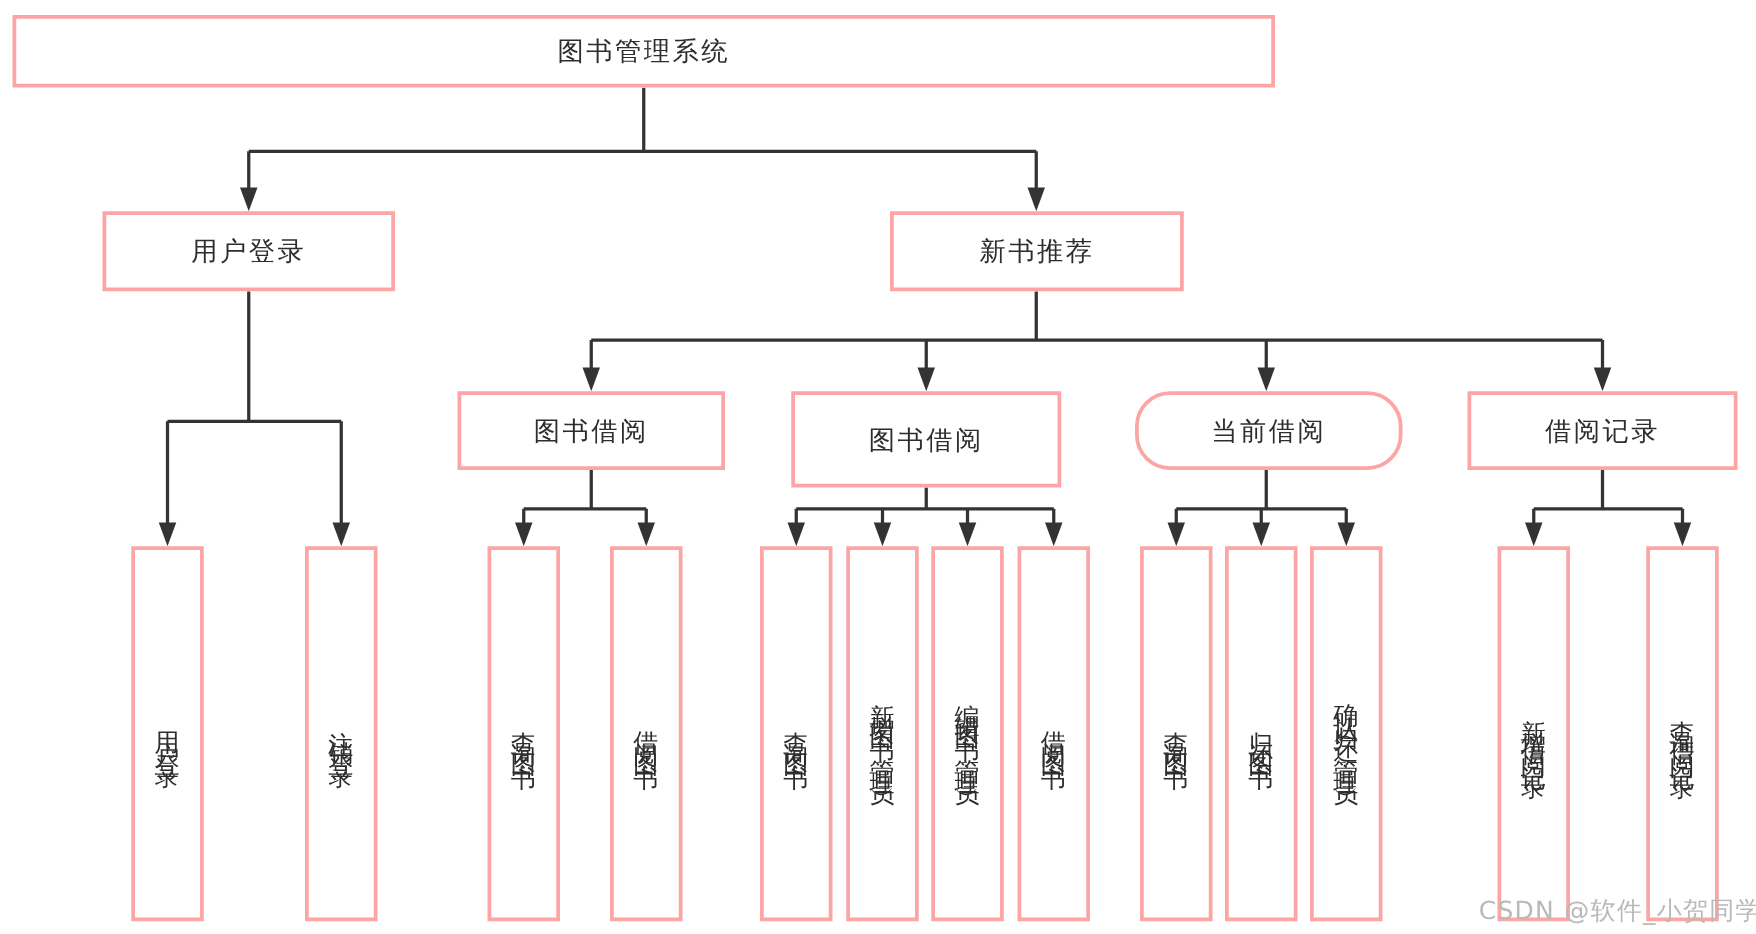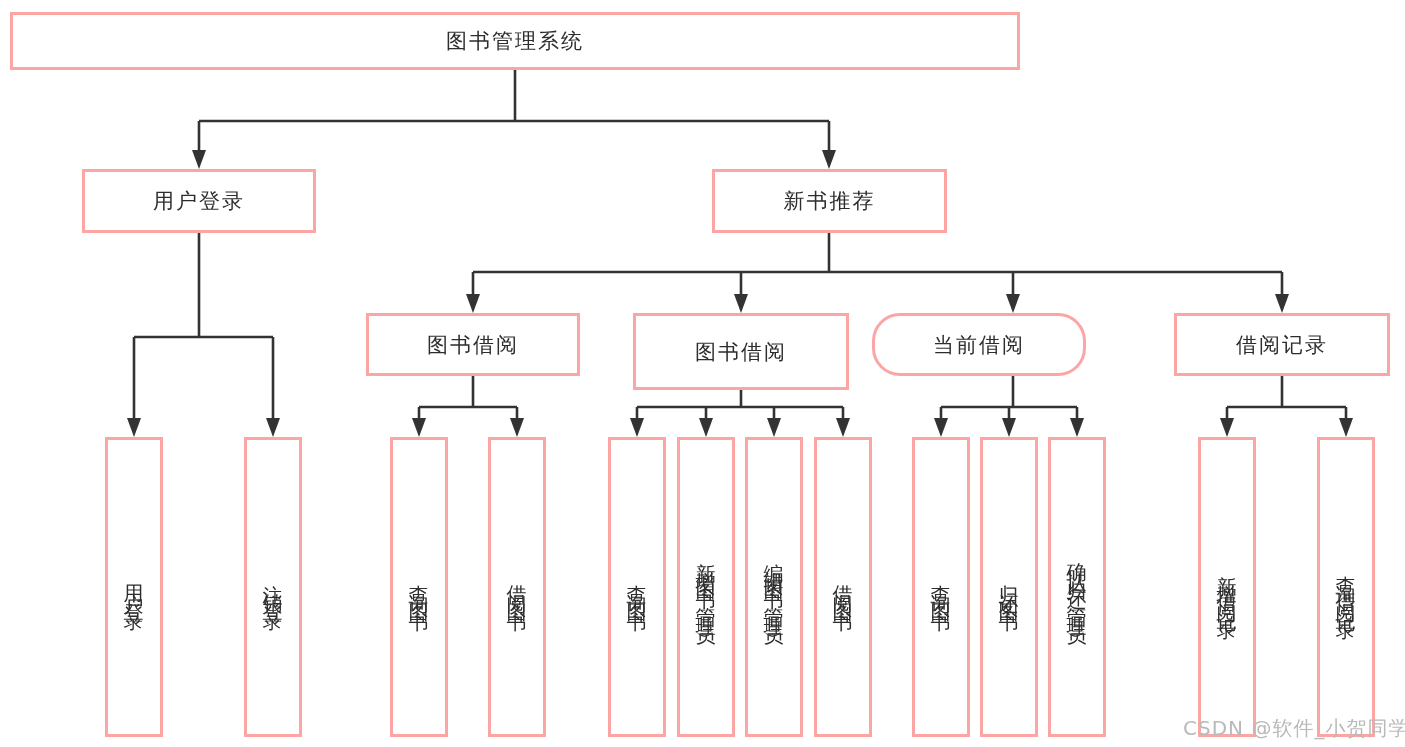--- a/index.html
+++ b/index.html
@@ -133,21 +133,21 @@
   <div class="node h" style="left:712px; top:169px; width:235px; height:64px;">
     <span>新书推荐</span>
   </div>
 
   <div class="node h" style="left:366px; top:313px; width:214px; height:63px;">
     <span>图书借阅</span>
   </div>
   <div class="node h" style="left:633px; top:313px; width:216px; height:77px;">
     <span>图书借阅</span>
   </div>
-  <div class="node h" style="left:872px; top:313px; width:214px; height:63px;border-radius:28px;">
+  <div class="node h" style="left:908px; top:313px; width:214px; height:63px;border-radius:28px;">
     <span>当前借阅</span>
   </div>
   <div class="node h" style="left:1174px; top:313px; width:216px; height:63px;text-align:right;">
     <span>借阅记录</span>
   </div>
 
   <div class="node v" style="left:105px; top:437px; width:58px; height:300px;">
     <span>用户登录</span>
   </div>
   <div class="node v" style="left:244px; top:437px; width:58px; height:300px;">

